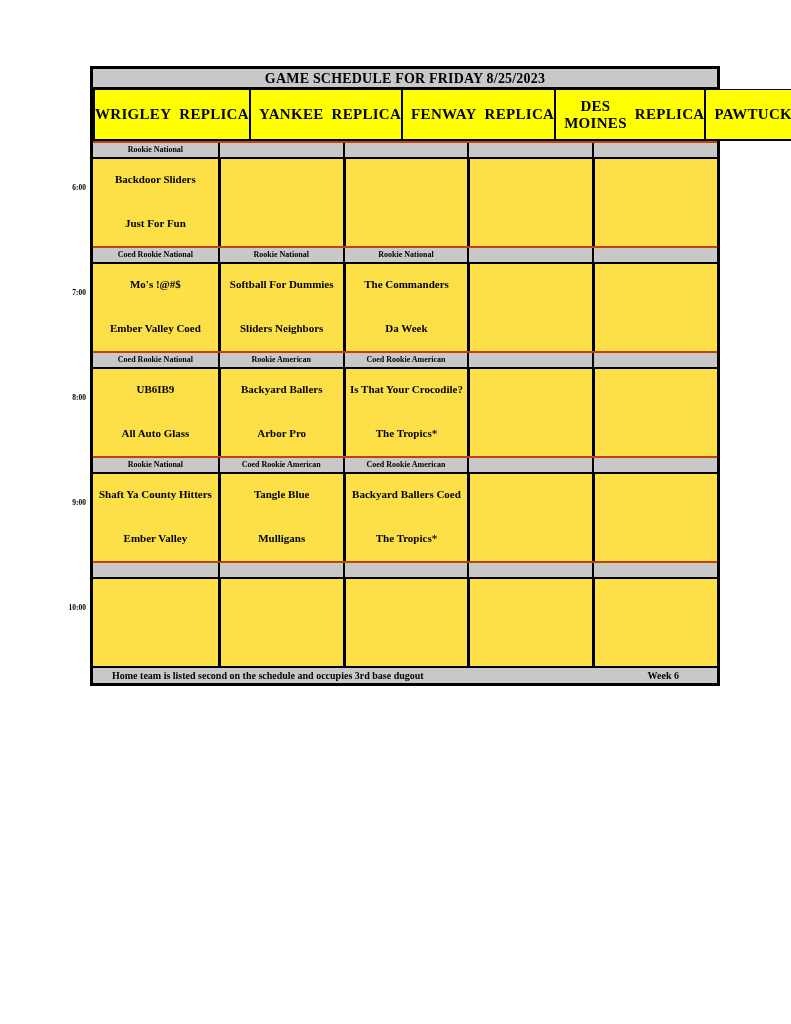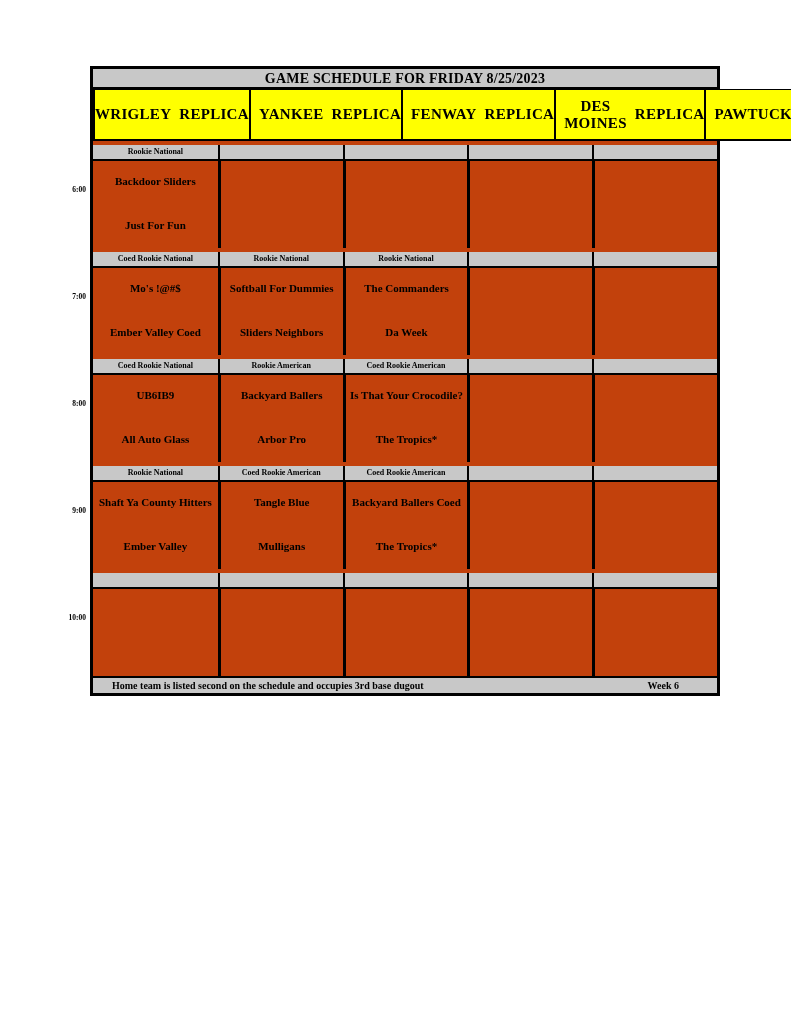--- a/index.html
+++ b/index.html
@@ -26,31 +26,31 @@
     height:52px; background:var(--yellow,#ffff00);
     border:2px solid #000; border-top-width:1px;
     display:flex; flex-direction:row; justify-content:center; align-items:center;
     gap:8px; font-size:15px; letter-spacing:0.3px; text-align:center;
   }
   .header-cell + .header-cell { border-left-width:0;padding-left:8px; }
 
   .band-row {
     display:grid; grid-template-columns:repeat(5,1fr);
     background:var(--gray,#c8c8c8);
-    border-top:4px solid #c2410c; border-bottom:2px solid #000;
+    border-top:2px solid #c2410c; border-bottom:2px solid #000;
   }
   .band-cell {
     height:14px; line-height:13px; text-align:center;
     font-size:8px; overflow:hidden;
   }
   .band-cell + .band-cell { border-left:2px solid #000; }
 
   .game-row { display:grid; grid-template-columns:repeat(5,1fr); position:relative; }
   .game-cell {
-    height:87px; background:#c2410c;
+    height:87px; background:#fde047;
     display:flex; flex-direction:column; align-items:center;
     padding-top:14px; text-align:center;
   }
   .game-cell + .game-cell { border-left:3px solid #000; }
   .team { font-size:11px; line-height:13px; }
   .team.home { margin-top:31px; }
 
   .time-label {
     position:absolute; left:-37px; top:12px; width:30px;
     text-align:right; font-size:7.5px; color:#000;margin-top:12px;

